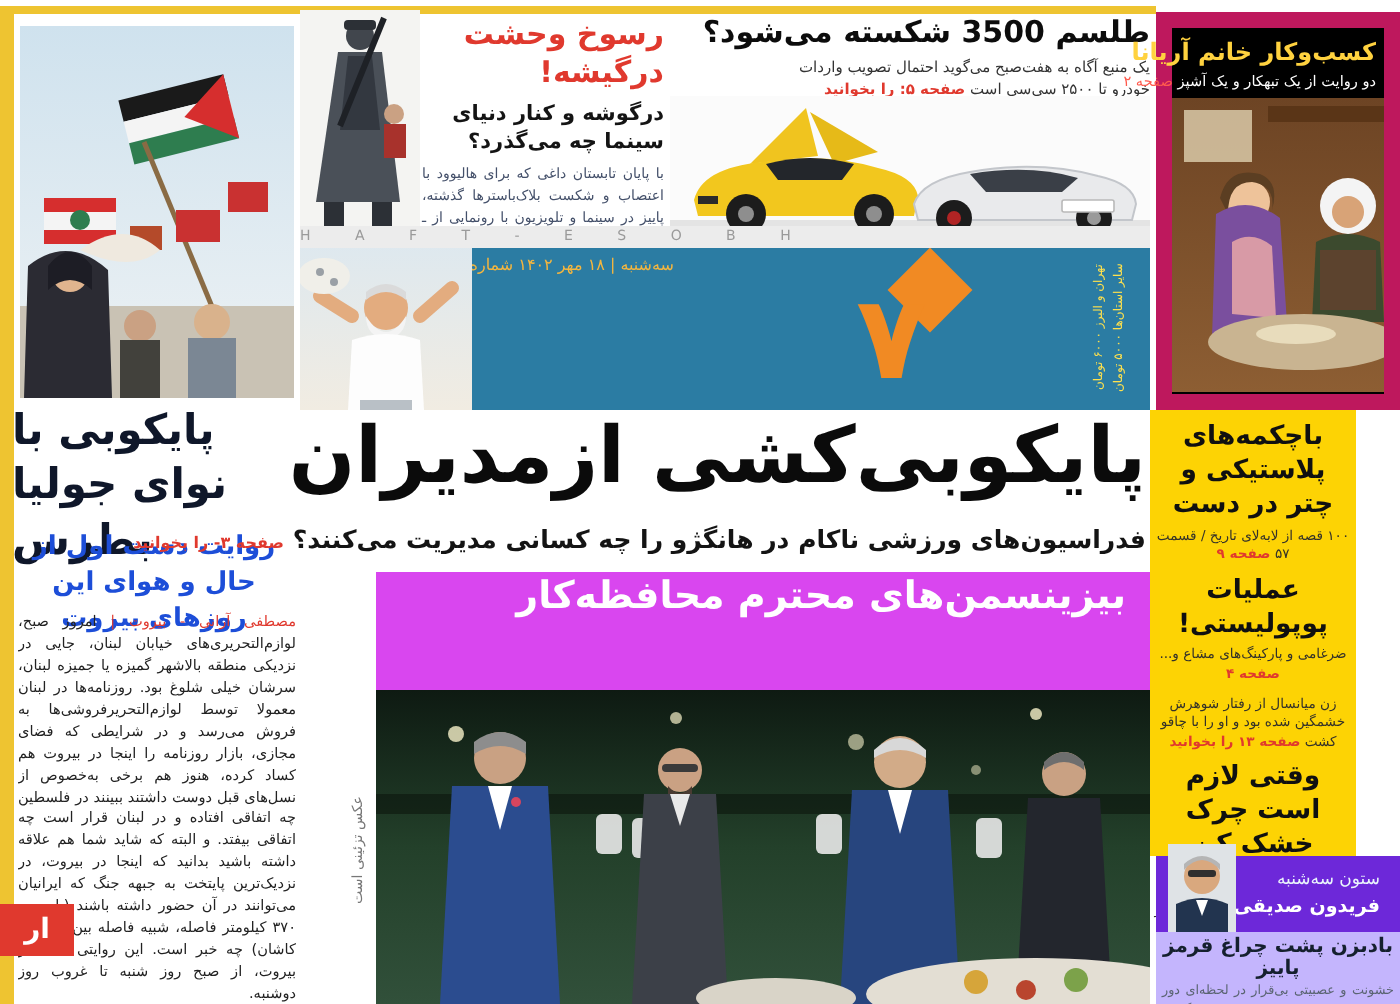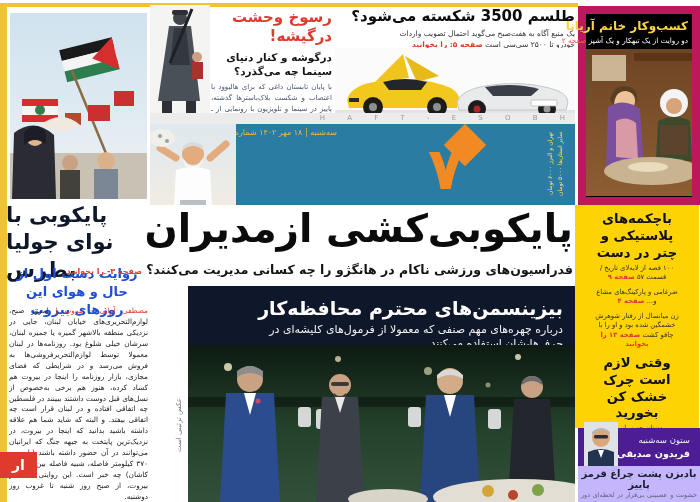--- a/index.html
+++ b/index.html
@@ -34,60 +34,60 @@
   .cinema-body{font-size:7px;color:#44506a;margin-top:4px;line-height:1.55;text-align:justify;}
 
   
   .cars-block{left:335px;top:5px;width:240px;height:117px;}
   .cars-headline{position:absolute;right:0;top:2px;width:100%;text-align:right;font-size:15px;font-weight:bold;color:#0c0c0c;}
   .cars-subhead{position:absolute;right:0;top:23px;width:190px;text-align:right;font-size:7.5px;color:#333;line-height:1.5;}
   .cars-photo{position:absolute;left:0;bottom:0;width:240px;height:74px;background:#fbfbfb;overflow:hidden;}
 
   
   .latin-strip{left:150px;top:113px;width:425px;height:11px;background:#ececec;color:#9a9a9a;
-    font-size:7px;line-height:11px;letter-spacing:10px;text-align:right;overflow:hidden;white-space:nowrap;z-index:0;}
+    font-size:7px;line-height:11px;letter-spacing:10px;text-align:left;overflow:hidden;white-space:nowrap;z-index:0;}
   .masthead{left:150px;top:124px;width:425px;height:81px;background:#2b7ca3;overflow:hidden;z-index:1;}
   .logo-calligraphy{position:absolute;right:18px;top:-6px;font-size:74px;font-weight:bold;color:#ffffff;
     direction:rtl;letter-spacing:-3px;line-height:1;opacity:.97;}
   .logo-diamond{position:absolute;left:300px;top:6px;width:30px;height:30px;background:#f18a23;transform:rotate(45deg);}
   .logo-seven{position:absolute;left:278px;top:16px;font-size:58px;font-weight:bold;color:#f18a23;line-height:1;}
   .masthead-date{position:absolute;right:238px;top:4px;font-size:8px;color:#f5b63e;direction:rtl;white-space:nowrap;}
   .price-box{position:absolute;left:395px;top:8px;height:72px;writing-mode:vertical-rl;transform:rotate(180deg);
     font-size:6px;color:#ffe14d;line-height:1.7;direction:rtl;}
   .oldman-photo{position:absolute;left:0;top:-10px;width:86px;height:91px;overflow:hidden;}
 
   
   .main-headline{left:160px;top:206px;width:413px;font-size:39px;font-weight:bold;text-align:center;
     direction:rtl;letter-spacing:-1.5px;line-height:1.2;color:#0b0b0b;white-space:nowrap;}
   .main-subhead{left:160px;top:262px;width:413px;text-align:center;direction:rtl;font-size:12.5px;
     font-weight:bold;color:#141414;white-space:nowrap;}
   .main-subhead .pageref{font-size:8px;font-weight:bold;}
-  .black-box{left:188px;top:286px;width:387px;height:59px;background:#0f172a;color:#fff;
-    direction:rtl;box-sizing:border-box;padding:12px 12px 0 0;text-align:right;}
+  .black-box{left:188px;top:286px;width:387px;height:59px;background:#d946ef;color:#fff;
+    direction:rtl;box-sizing:border-box;padding:2px 12px 0 0;text-align:right;}
   .bb-headline{font-size:19px;font-weight:bold;line-height:1.15;}
   .bb-subhead{font-size:11px;line-height:1.3;margin-top:3px;max-width:320px;color:#f2f2f2;}
   .businessmen-photo{left:188px;top:345px;width:387px;height:157px;background:#17251a;overflow:hidden;}
   .photo-caption-vert{left:135px;top:420px;width:90px;height:10px;transform:rotate(-90deg);
     font-size:7px;color:#777;text-align:center;white-space:nowrap;}
 
   
   .ariana-box{left:578px;top:6px;width:122px;height:199px;border:8px solid #be185d;box-sizing:border-box;background:#000;}
   .ariana-head{padding:5px 4px 4px;text-align:center;direction:rtl;}
   .ariana-headline{color:#ffd23f;font-size:12px;font-weight:bold;white-space:nowrap;}
   .ariana-subhead{color:#fff;font-size:7.3px;margin-top:3px;white-space:nowrap;}
   .ariana-subhead .pageref{color:#ff5a4d;}
   .ariana-photo{width:100%;height:147px;background:#70431f;overflow:hidden;}
 
-  .yellow-section{left:575px;top:205px;width:124px;height:223px;background:#fdd304;direction:rtl;
-    text-align:center;box-sizing:border-box;padding:6px 19px 0;}
+  .yellow-section{left:575px;top:205px;width:103px;height:223px;background:#fdd304;direction:rtl;
+    text-align:center;box-sizing:border-box;padding:6px 2px 0;}
   .y-item-headline{font-size:13.2px;font-weight:bold;line-height:1.28;color:#101010;}
   .y-item-sub{font-size:6.8px;color:#33312a;margin:2px 0 5px;line-height:1.4;text-align:center;}
   .y-item-sub .pageref{font-weight:bold;}
 
-  .column-band{left:578px;top:428px;width:122px;height:38px;background:#4c1d95;}
+  .column-band{left:578px;top:428px;width:122px;height:38px;background:#6d28d9;}
   .portrait-photo{position:absolute;left:6px;bottom:0;width:34px;height:44px;overflow:hidden;background:#e8e8e8;}
   .band-kicker{position:absolute;right:10px;top:7px;color:#eaf5fc;font-size:8.5px;direction:rtl;}
   .band-author{position:absolute;right:10px;top:20px;color:#ffffff;font-size:9.5px;font-weight:bold;direction:rtl;}
   .column-story{left:578px;top:466px;width:122px;height:36px;background:#c4b5fd;direction:rtl;text-align:center;}
   .story-headline{font-size:10px;font-weight:bold;color:#15202e;margin-top:2px;}
   .story-body{font-size:6.4px;color:#5a6472;line-height:1.5;padding:1px 3px 0;text-align:justify;}
 </style>
 </head>
 <body>
 
@@ -219,21 +219,20 @@
       <rect x="30" y="86" width="26" height="5" fill="#b9c0c6"></rect>
     </svg>
   </div>
 </div>
 
 <div class="abs main-headline">پایکوبی‌کشی ازمدیران</div>
 <div class="abs main-subhead"><span>فدراسیون‌های ورزشی ناکام در هانگژو را چه کسانی مدیریت می‌کنند؟ </span><span class="pageref red">صفحه ۳- را بخوانید</span></div>
 
 <div class="abs black-box">
   <div class="bb-headline">بیزینسمن‌های محترم محافظه‌کار</div>
-  <div class="bb-subhead">درباره چهره‌های مهم صنفی که معمولا از فرمول‌های کلیشه‌ای در حرف‌هایشان استفاده می‌کنند</div>
 </div>
 
 <div class="abs businessmen-photo">
   <svg width="387" height="157" viewBox="0 0 387 157">
     <defs>
       <linearGradient id="garden" x1="0" y1="0" x2="0" y2="1">
         <stop offset="0" stop-color="#0e1a12"></stop>
           <stop offset="0.5" stop-color="#23402a"></stop>
           <stop offset="1" stop-color="#31503a"></stop>
       </linearGradient>
@@ -316,20 +315,21 @@
     </svg>
   </div>
 </div>
 
 <div class="abs yellow-section">
   <div class="y-item">
     <div class="y-item-headline">باچکمه‌های پلاستیکی و چتر در دست</div>
     <div class="y-item-sub"><span>۱۰۰ قصه از لابه‌لای تاریخ / قسمت ۵۷ </span><span class="pageref red">صفحه ۹</span></div>
   </div>
   <div class="y-item">
+    <div class="y-item-headline">عملیات پوپولیستی!</div>
     <div class="y-item-sub"><span>ضرغامی و پارکینگ‌های مشاع و... </span><span class="pageref red">صفحه ۴</span></div>
   </div>
   <div class="y-item">
     <div class="y-item-sub"><span>زن میانسال از رفتار شوهرش خشمگین شده بود و او را با چاقو کشت </span><span class="pageref red">صفحه ۱۳ را بخوانید</span></div>
   </div>
   <div class="y-item">
     <div class="y-item-headline">وقتی لازم است چرک خشک کن بخورید</div>
     <div class="y-item-sub"><span>بدن‌تان چه زمانی به آنتی‌بیوتیک نیاز دارد؟ </span><span class="pageref red">صفحه ۷</span></div>
   </div>
 </div>

